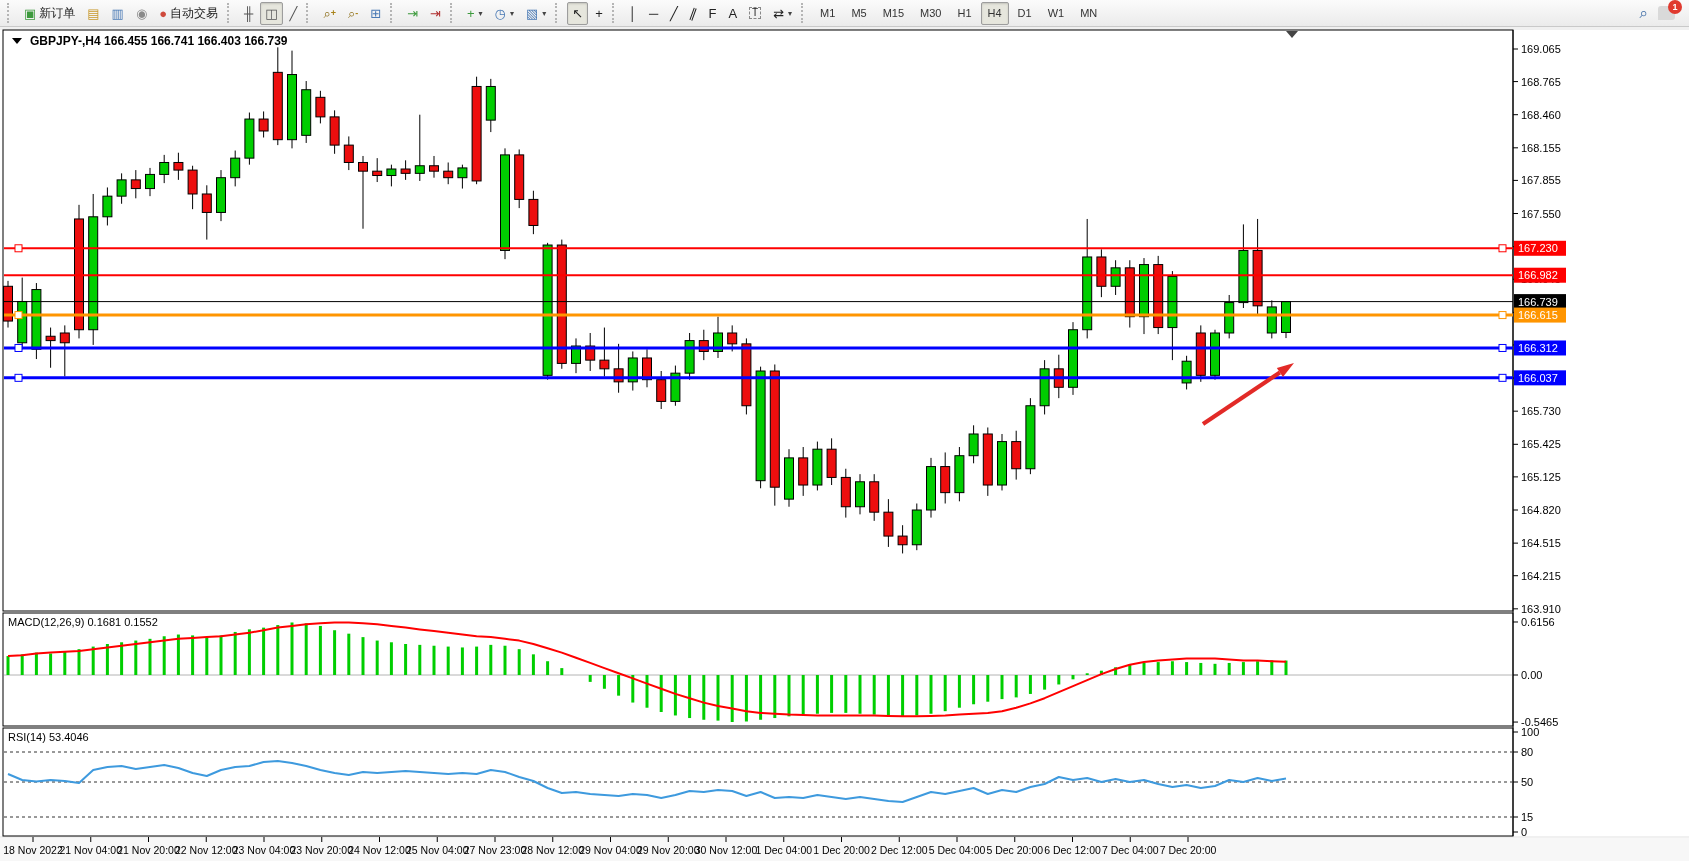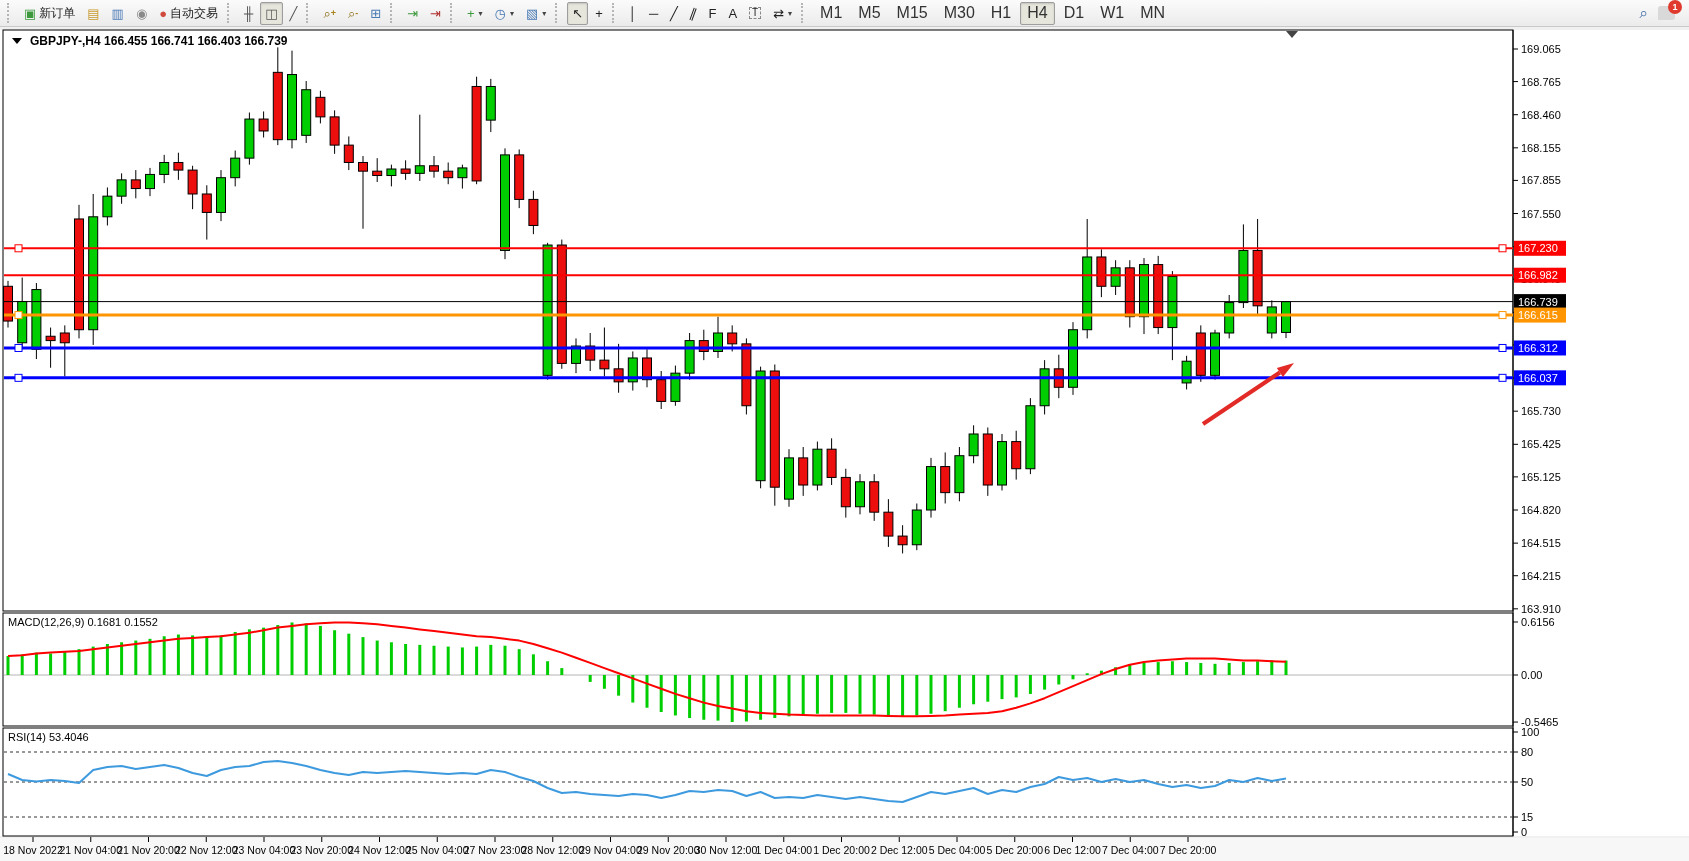--- a/index.html
+++ b/index.html
@@ -5,21 +5,21 @@
   html,body{margin:0;padding:0;width:1689px;height:861px;overflow:hidden;
     font-family:"Liberation Sans","DejaVu Sans",sans-serif;background:#f0f0f0;}
   .toolbar{height:26px;display:flex;align-items:center;padding:0 4px;
     background:linear-gradient(#fbfbfb,#ebebeb);border-bottom:1px solid #c9c9c9;position:relative;z-index:5;}
   .tb-btn{display:flex;align-items:center;gap:3px;height:21px;padding:0 4px;margin:0 1px;
     border:1px solid transparent;border-radius:2px;font-size:12px;color:#222;cursor:default;white-space:nowrap;}
   .tb-btn.active{background:#e6e6dd;border-color:#9d9d9d;box-shadow:inset 0 1px 2px rgba(0,0,0,.15);}
   .tb-btn .ic{font-size:13px;line-height:1;}
   .tb-btn .zm{font-size:9px;font-weight:bold;color:#a88218;margin-left:-3px;}
   .tb-btn .ca{font-size:8px;color:#444;margin-left:1px;}
-  .tf-btn{font-size:16px;color:#333;padding:0 6px;}
+  .tf-btn{font-size:11px;color:#333;padding:0 6px;}
   .sep{width:6px;height:20px;margin:0 3px;border-left:2px dotted #b5b5b5;}
   .tb-right{margin-left:auto;display:flex;align-items:center;gap:10px;padding-right:10px;}
   .search-ic{font-size:15px;color:#3c6ba5;}
   .notif{position:relative;width:17px;height:14px;background:#d9d9d9;border-radius:3px 3px 3px 0;}
   .notif .badge{position:absolute;top:-6px;right:-7px;width:14px;height:14px;border-radius:50%;
     background:#e03a2f;color:#fff;font-size:9px;font-weight:bold;display:flex;align-items:center;justify-content:center;}
   #stage{position:absolute;left:0;top:26px;}
 </style>
 </head>
 <body>

